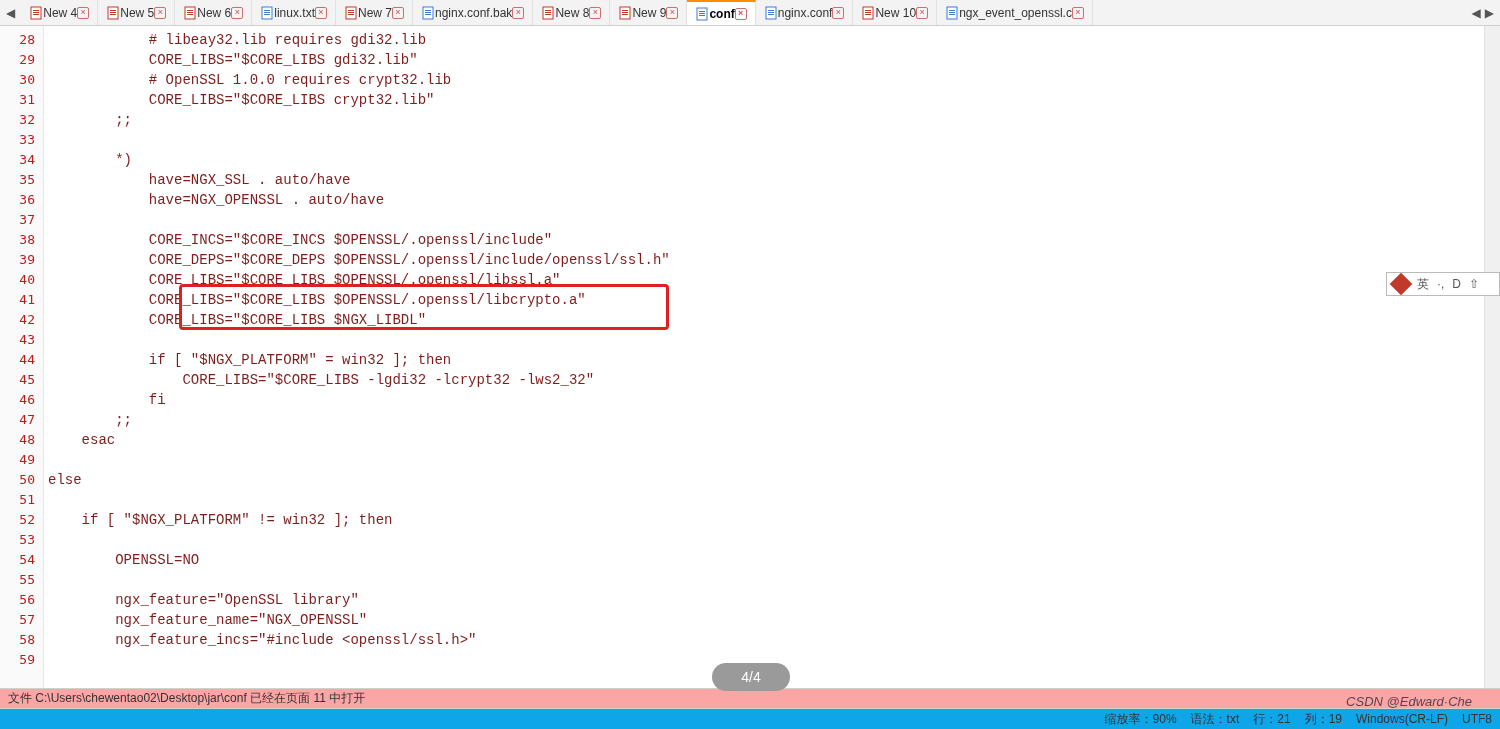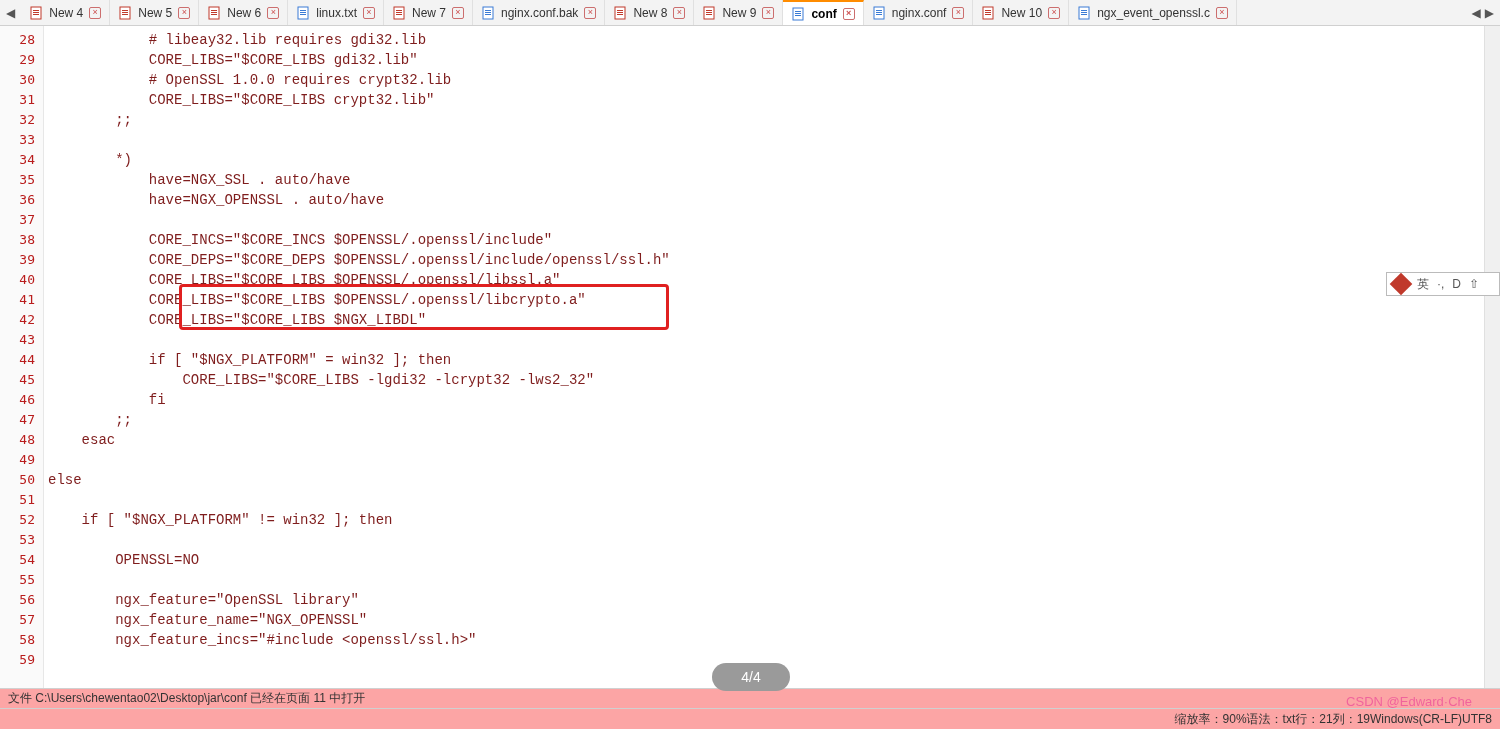--- a/index.html
+++ b/index.html
@@ -1,21 +1,21 @@
 <!DOCTYPE html>
 <html><head>
 <meta charset="utf-8">
 <style>
   * { margin:0; padding:0; box-sizing:border-box; }
   html,body { width:1500px; height:729px; font-family:"Microsoft YaHei","Segoe UI",sans-serif; font-size:12px; background:#fff; overflow:hidden; }
   .root { display:flex; flex-direction:column; width:100%; height:100%; }
 
   
   .tabbar { display:flex; align-items:stretch; height:26px; background:#f3f3f3; border-bottom:1px solid #d0d0d0; overflow:hidden; }
-  .tab { display:flex; align-items:center; gap:6px; padding:4px 8px; border-right:1px solid #e0e0e0; color:#333; white-space:nowrap; cursor:pointer; }
+  .tab { display:flex; align-items:center; padding:4px 8px; border-right:1px solid #e0e0e0; color:#333; white-space:nowrap; cursor:pointer; }
   .tab.active { background:#ffffff; border-top:2px solid #ff8c00; border-bottom:1px solid #fff; margin-bottom:-1px; font-weight:600; color:#000; }
   .tab-ico { width:14px; height:14px; display:flex; align-items:center; justify-content:center; }
   .tab-x { width:12px; height:12px; border:1px solid #cc6e6e; border-radius:2px; display:flex; align-items:center; justify-content:center; color:#cc4d4d; font-size:9px; line-height:1; }
   .tab-arrows { display:flex; align-items:center; padding:0 4px; color:#555; }
   .tab-arrows span { padding:0 2px; cursor:pointer; }
 
   
   .editor { flex:1; display:flex; overflow:hidden; position:relative; }
   .gutter { width:44px; background:#fafafa; border-right:1px solid #e7e7e7; color:#b91c1c; text-align:right; padding:4px 8px 4px 0; font-family:Consolas,monospace; font-size:13px; line-height:20px; }
   .code  { flex:1; position:relative; padding:4px 0 4px 4px; font-family:Consolas,"Courier New",monospace; font-size:14px; line-height:20px; color:#7f1d1d; overflow:hidden; }
@@ -25,23 +25,23 @@
   
   .pill { position:absolute; left:712px; bottom:38px; width:78px; height:28px; background:#9a9a9a; color:#fff; border-radius:14px; display:flex; align-items:center; justify-content:center; font-size:14px; }
 
   
   .ime { position:absolute; right:0; top:246px; height:24px; width:114px; border:1px solid #bbb; background:#fff; display:flex; align-items:center; gap:8px; padding:0 6px; color:#555; }
   .ime .logo { width:16px; height:16px; background:#c0392b; transform:rotate(45deg); }
   .ime span { font-size:12px; }
 
   
   .status1 { height:20px; border-top:1px solid #d0d0d0; background:#fca5a5; display:flex; align-items:center; padding:8px 8px; color:#333; }
-  .status2 { height:21px; border-top:1px solid #d0d0d0; background:#fca5a5; display:flex; align-items:center; padding:0 8px; color:#333; }
+  .status2 { height:21px; border-top:1px solid #d0d0d0; background:#0ea5e9; display:flex; align-items:center; padding:0 8px; color:#333; gap:14px; }
   .status2 .grow { flex:1; }
-  .watermark { position:absolute; right:28px; bottom:20px; color:#ec4899; font-size:13px; opacity:.7; pointer-events:none; }
+  .watermark { position:absolute; right:28px; bottom:20px; color:#0f172a; font-size:13px; font-style:italic; opacity:.7; pointer-events:none; }
 
   .scroll-right { width:16px; background:#f0f0f0; border-left:1px solid #e0e0e0; }
 </style>
 </head>
 <body>
 
 <div class="root">
   <div class="tabbar" id="tabbar">
     <div class="tab-arrows">
       <span>◀</span>

